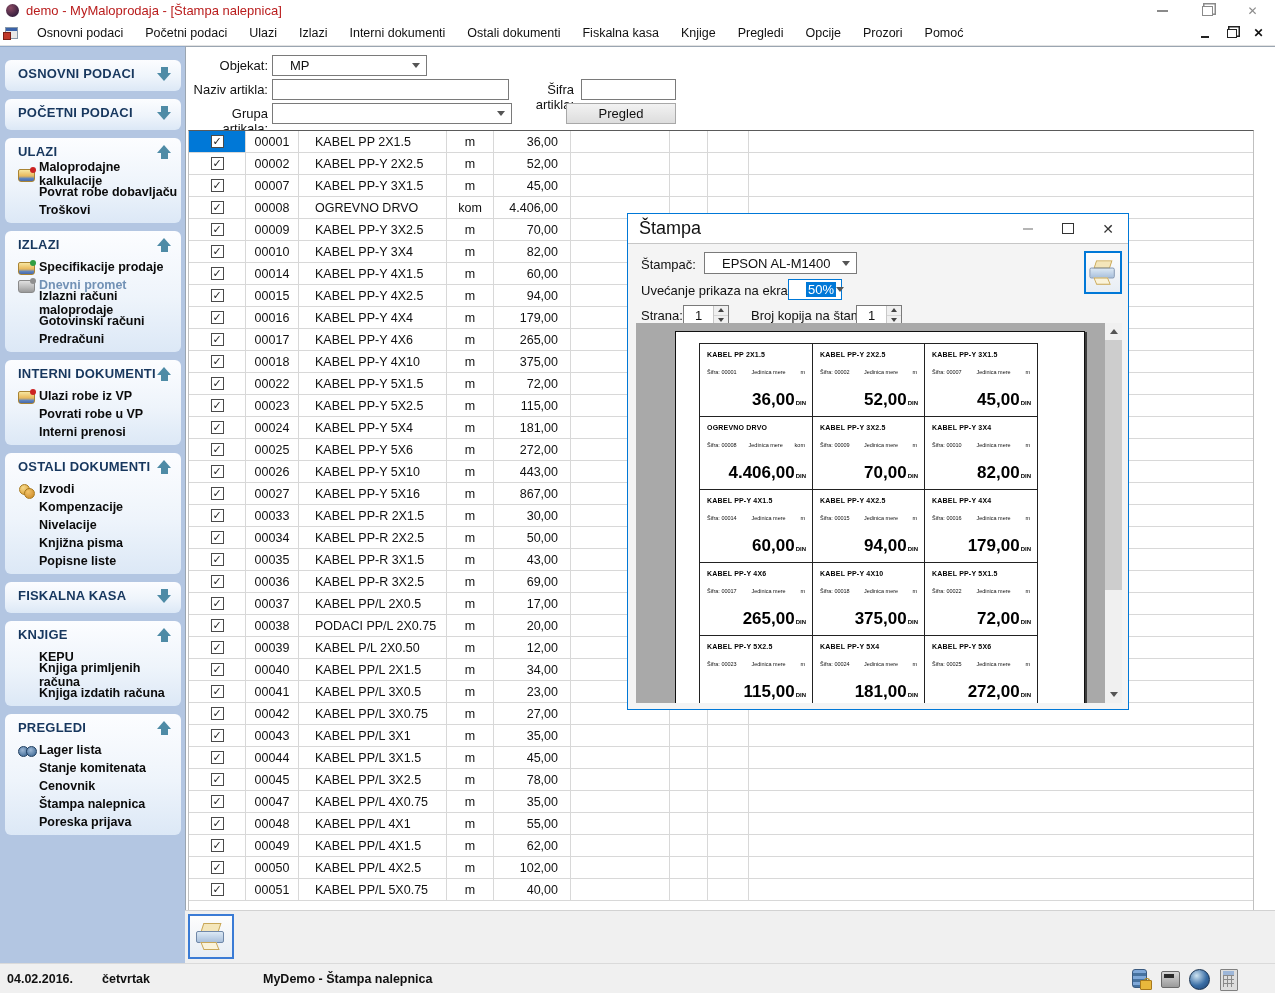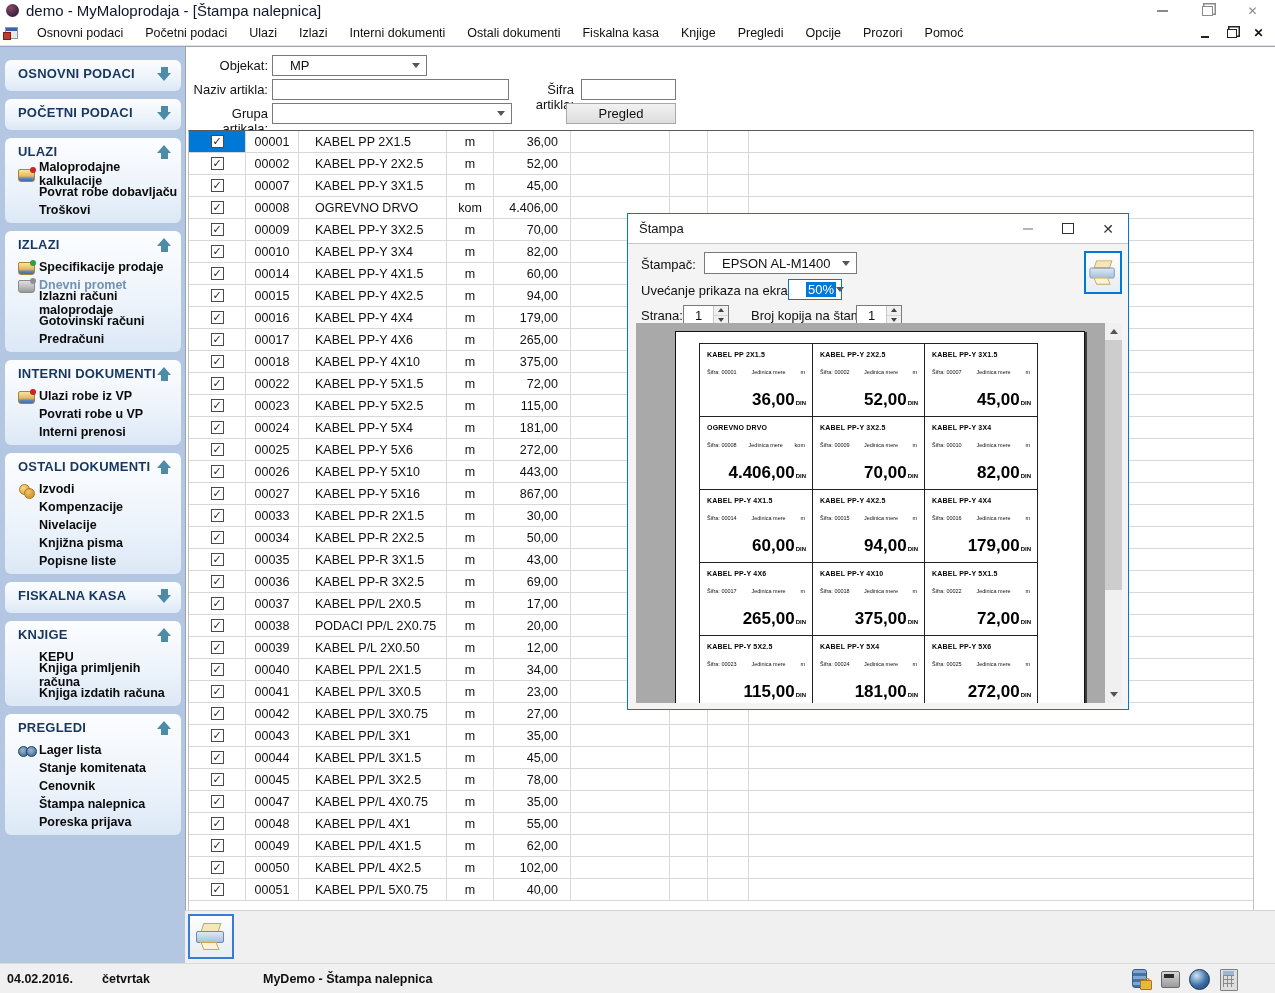--- a/index.html
+++ b/index.html
@@ -2,21 +2,21 @@
 <html><head>
 <meta charset="utf-8">
 <style>
   * { margin:0; padding:0; box-sizing:border-box; }
   html,body { width:1275px; height:993px; }
   body { position:relative; font-family:"Liberation Sans",sans-serif; background:#fff; overflow:hidden; color:#111; }
 
   
   .titlebar { position:absolute; top:0; left:0; right:0; height:21px; background:#fff; display:flex; align-items:center; padding-left:6px; }
   .app-icon { width:13px; height:13px; border-radius:50%; background:radial-gradient(circle at 35% 30%, #8a4a63, #3a2140 70%); }
-  .wtitle { color:#0f172a; font-size:15px; margin-left:7px; }
+  .wtitle { color:#b91c1c; font-size:13px; margin-left:7px; }
   .win-controls { margin-left:auto; display:flex; height:100%; }
   .wc { width:45px; height:100%; display:flex; align-items:center; justify-content:center; }
   .wc-min::before { content:""; width:11px; height:2px; background:#8a8a8a; display:block; }
   .wc-restore::before { content:""; width:9px; height:8px; border:1.5px solid #8a8a8a; display:block; box-shadow:2px -2px 0 -0.5px #fff, 2px -2px 0 1px #8a8a8a; }
   .wc-close::before { content:"\2715"; color:#8a8a8a; font-size:12px; }
 
   
   .menubar { position:absolute; top:21px; left:0; right:0; height:25px; background:#fff; border-bottom:1px solid #e2e2e2; display:flex; align-items:center; padding-left:5px; }
   .form-icon { width:13px; height:12px; background:#e8e8e8; border:1px solid #8899aa; position:relative; margin-right:8px; }
   .form-icon::before { content:""; position:absolute; left:0; top:0; right:0; height:3px; background:#3a62a8; }
@@ -94,21 +94,21 @@
   .bottombar { position:absolute; left:185px; top:910px; width:1090px; height:53px; background:#f0f0f0; border-top:1px solid #d2d2d2; }
   .big-print-btn { position:absolute; left:3px; top:3px; width:46px; height:45px; background:linear-gradient(180deg,#fdfdfd,#e7edf4); border:2px solid #3a7bd5; display:flex; align-items:center; justify-content:center; cursor:default; }
   .printer-art { position:relative; width:30px; height:28px; }
   .pa-top { position:absolute; left:6px; top:0; width:18px; height:9px; background:#f4e6ba; border:1px solid #c8a758; transform:skewX(-18deg); }
   .pa-body { position:absolute; left:0; top:8px; width:28px; height:12px; background:linear-gradient(180deg,#dce9f5,#a9c0dc); border:1px solid #7088a8; border-radius:2px; }
   .pa-out { position:absolute; left:6px; top:19px; width:16px; height:8px; background:#faf3da; border:1px solid #c8a758; transform:skewX(22deg); }
 
   
   .dialog { position:absolute; left:627px; top:213px; width:502px; height:497px; background:#f4f4f4; border:1px solid #0078d7; z-index:10; }
   .dlg-title { height:30px; background:#fff; display:flex; align-items:center; border-bottom:1px solid #c6c6c6; }
-  .dlg-title-text { margin-left:11px; font-size:13px; color:#111; }
+  .dlg-title-text { margin-left:11px; font-size:18px; color:#111; }
   .dlg-controls { margin-left:auto; display:flex; height:100%; }
   .dc { width:40px; height:100%; display:flex; align-items:center; justify-content:center; }
   .dc-min::before { content:""; width:10px; height:2px; background:#b5b5b5; }
   .dc-max::before { content:""; width:10px; height:9px; border:1.5px solid #333; }
   .dc-close::before { content:"\2715"; font-size:14px; color:#333; }
   .dlg-body { position:absolute; top:31px; left:0; right:0; bottom:0; }
   .dlg-label { position:absolute; font-size:13px; color:#111; }
   .lbl-printer { left:13px; top:12px; }
   .lbl-zoom { left:13px; top:38px; }
   .lbl-page { left:13px; top:63px; }

